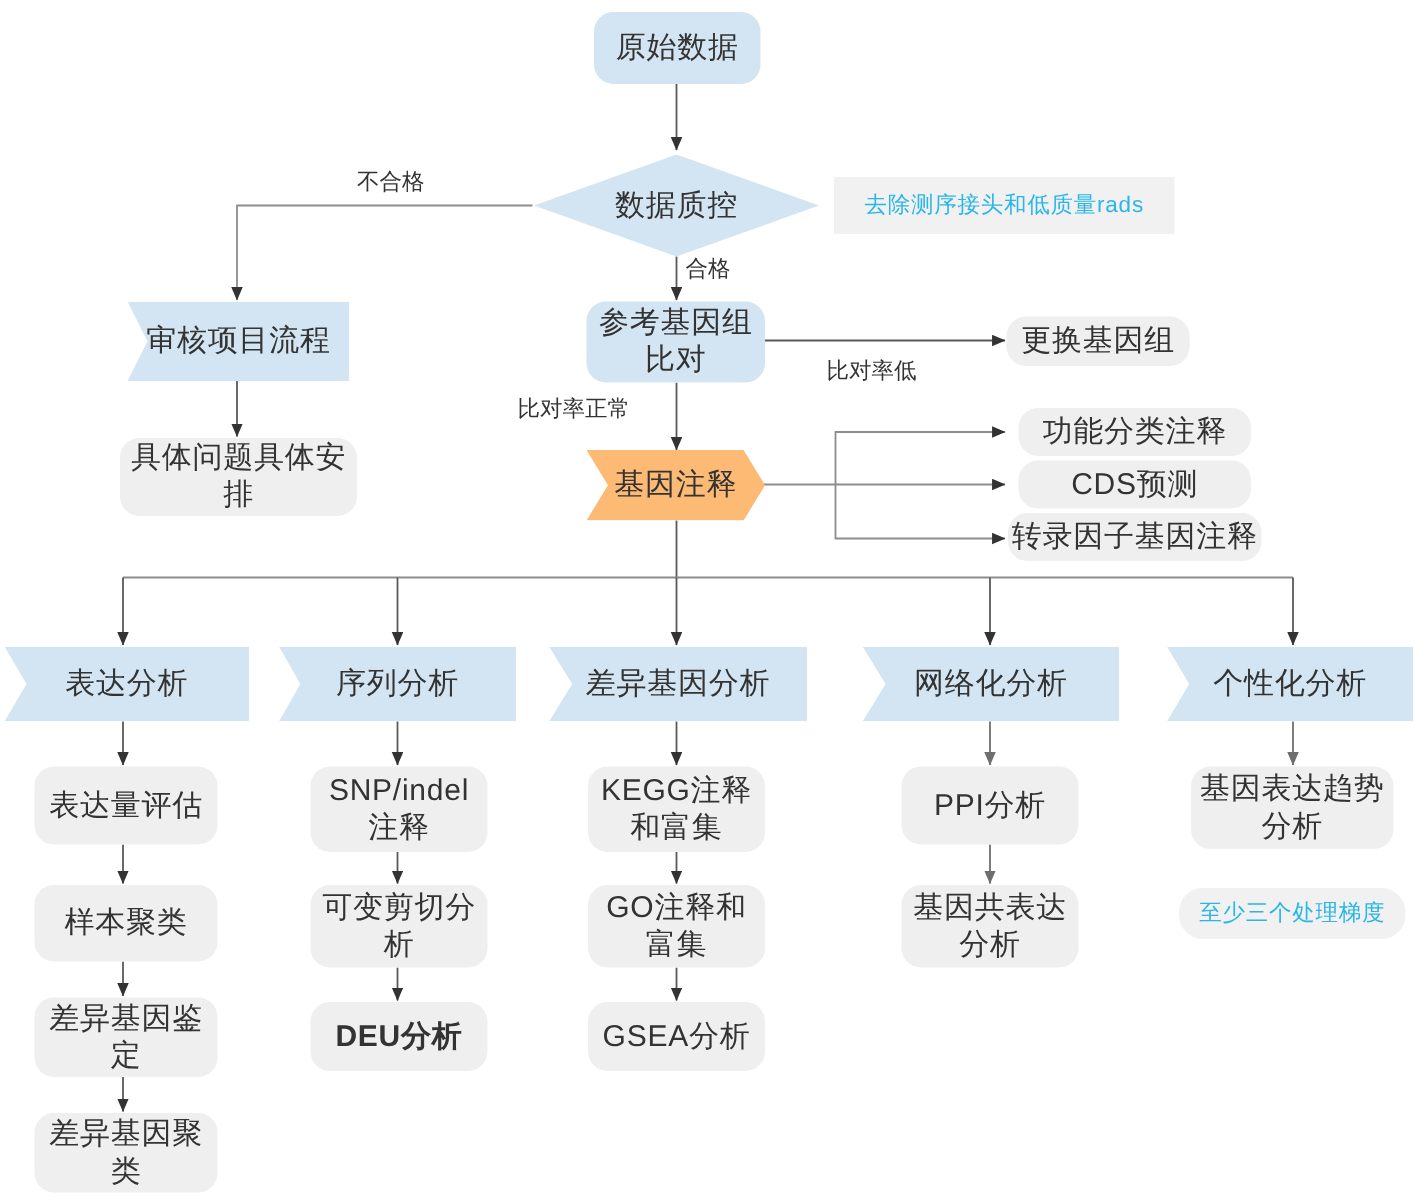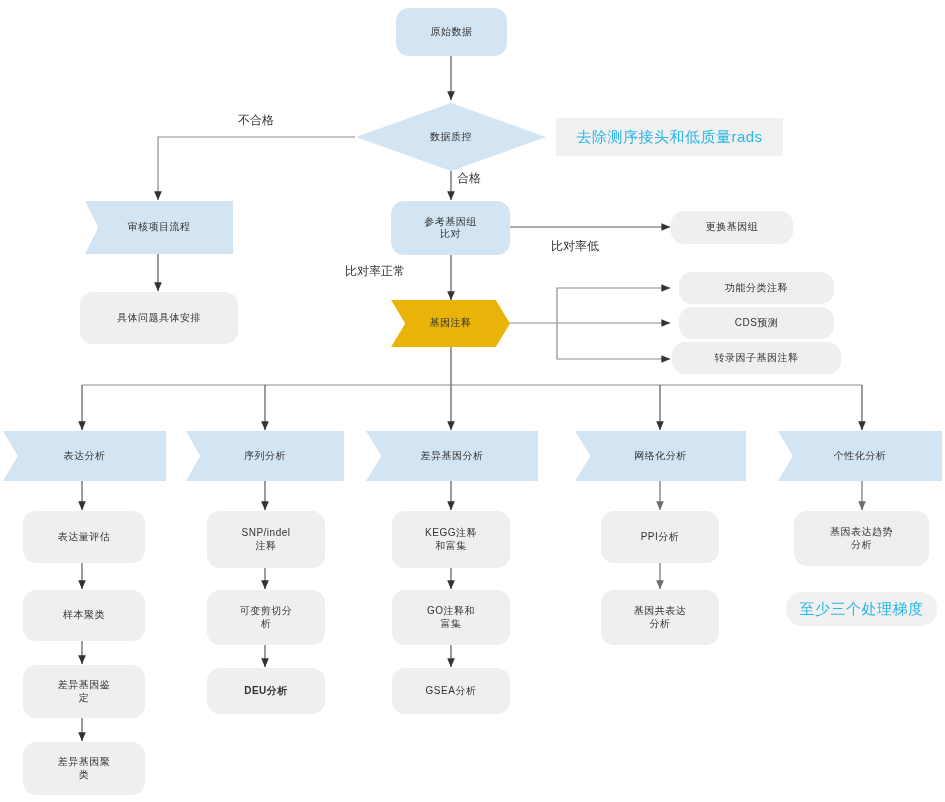--- a/index.html
+++ b/index.html
@@ -22,21 +22,21 @@
   }
   .node{
     position:absolute;
     box-sizing:border-box;
     display:flex;
     align-items:center;
     justify-content:center;
     text-align:center;
     line-height:1.25;
     color:#333333;
-    font-size:10px;
+    font-size:20px;
     white-space:pre-line;
     letter-spacing:.5px;
   }
   
   .grey{
     background:#efefef;
     border-radius:13px;
   }
   
   .blue{
@@ -51,35 +51,35 @@
     border-radius:0;
   }
   
   .chev{
     background:#d3e5f2;
     -webkit-clip-path:polygon(0% 0%,100% 0%,100% 100%,0% 100%,9% 50%);
     clip-path:polygon(0% 0%,100% 0%,100% 100%,0% 100%,9% 50%);
   }
   
   .chev-pt{
-    background:#eab308;
+    background:#fdba74;
     -webkit-clip-path:polygon(0% 0%,88% 0%,100% 50%,88% 100%,0% 100%,12% 50%);
     clip-path:polygon(0% 0%,88% 0%,100% 50%,88% 100%,0% 100%,12% 50%);
   }
   
   .note{
     background:#f1f1f1;
     color:#29b6e8;
     border-radius:0;
     font-size:15px;
   }
   .edge-label{
     position:absolute;
     color:#333333;
-    font-size:12px;
+    font-size:15px;
     background:transparent;
     white-space:nowrap;
   }
 </style>
 </head>
 <body>
 
 <div id="canvas">
 
   <svg id="wires" viewBox="0 0 945 802" xmlns="http://www.w3.org/2000/svg">

